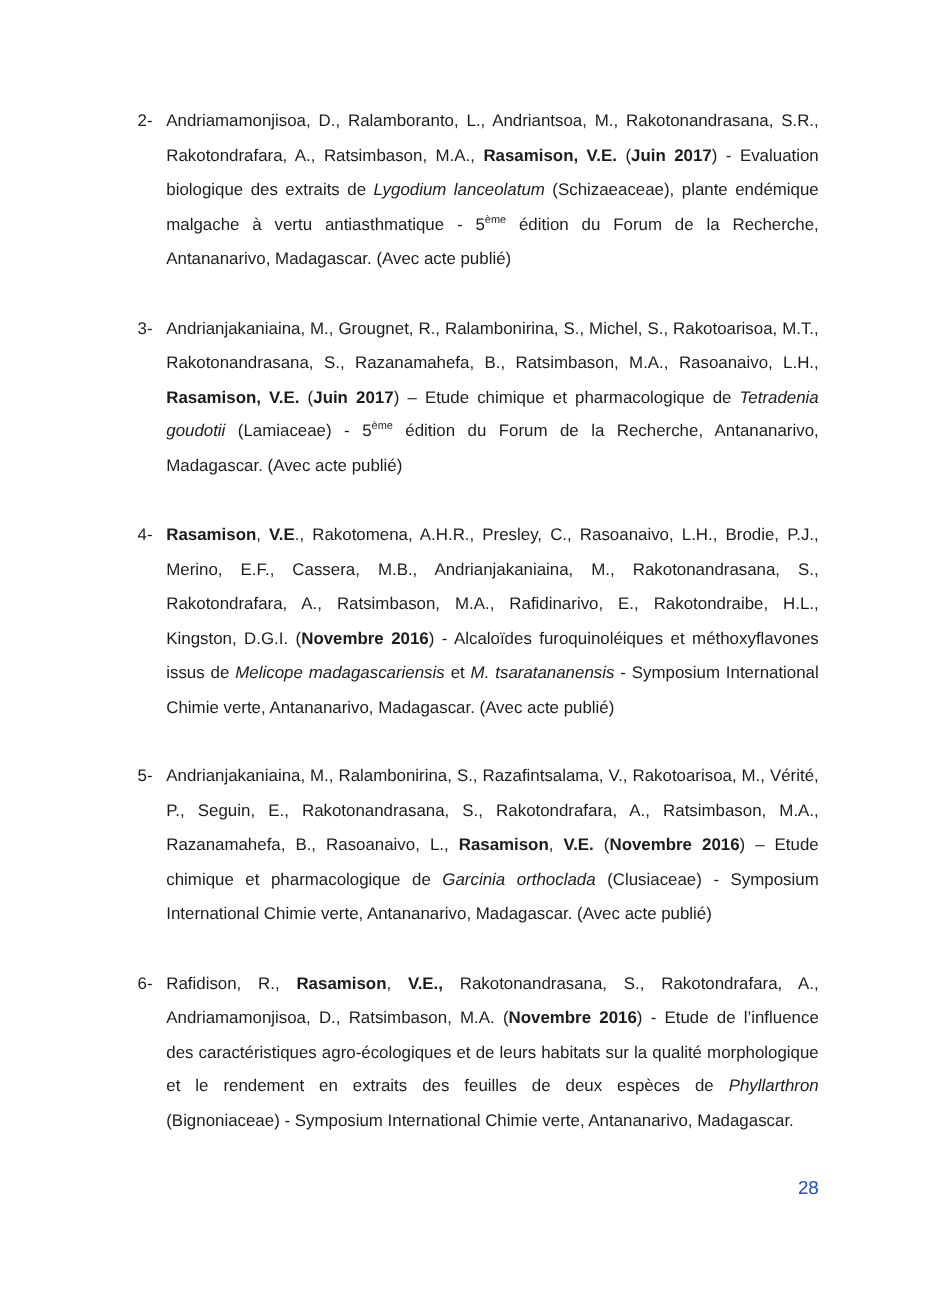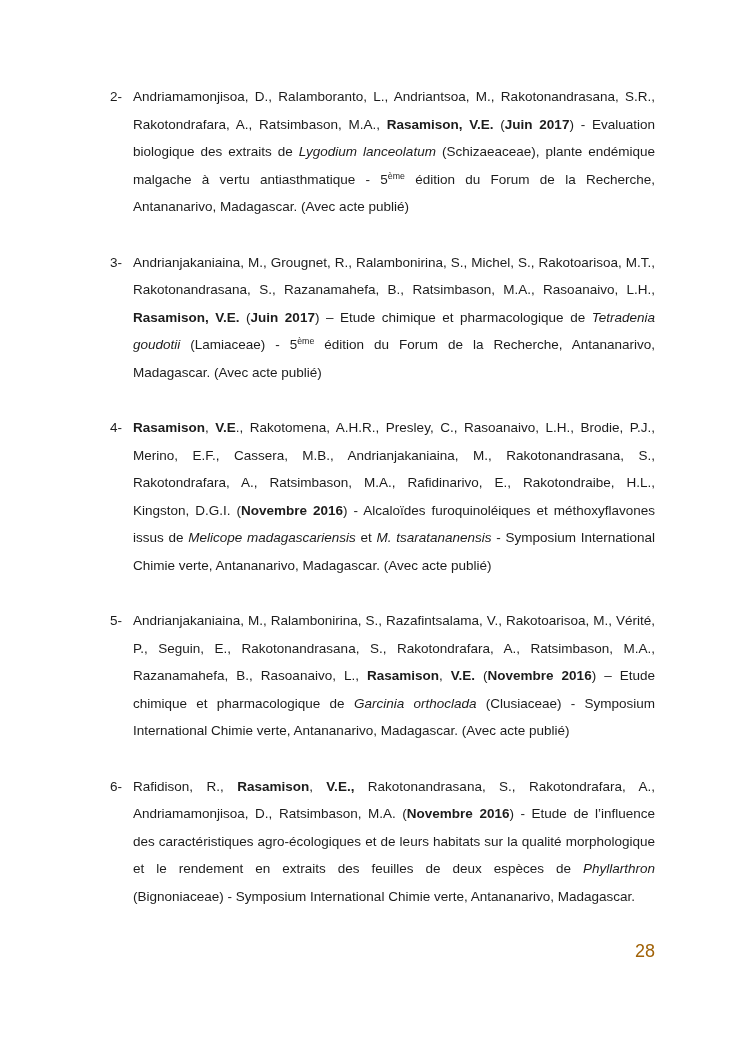--- a/index.html
+++ b/index.html
@@ -35,23 +35,23 @@
   }
   .ref-text sup {
     font-size: 0.65em;
     line-height: 0;
     vertical-align: super;
   }
   .page-number {
     position: absolute;
     top: 941px;
     right: 90px;
-    font-size: 18px;
+    font-size: 15px;
     line-height: 20px;
-    color: #a16207;
+    color: #1d4ed8;
   }
 </style>
 </head>
 <body>
 
 <div class="page">
   <div class="ref-list">
 
     <div class="ref-item">
       <div class="ref-num">2-</div>

